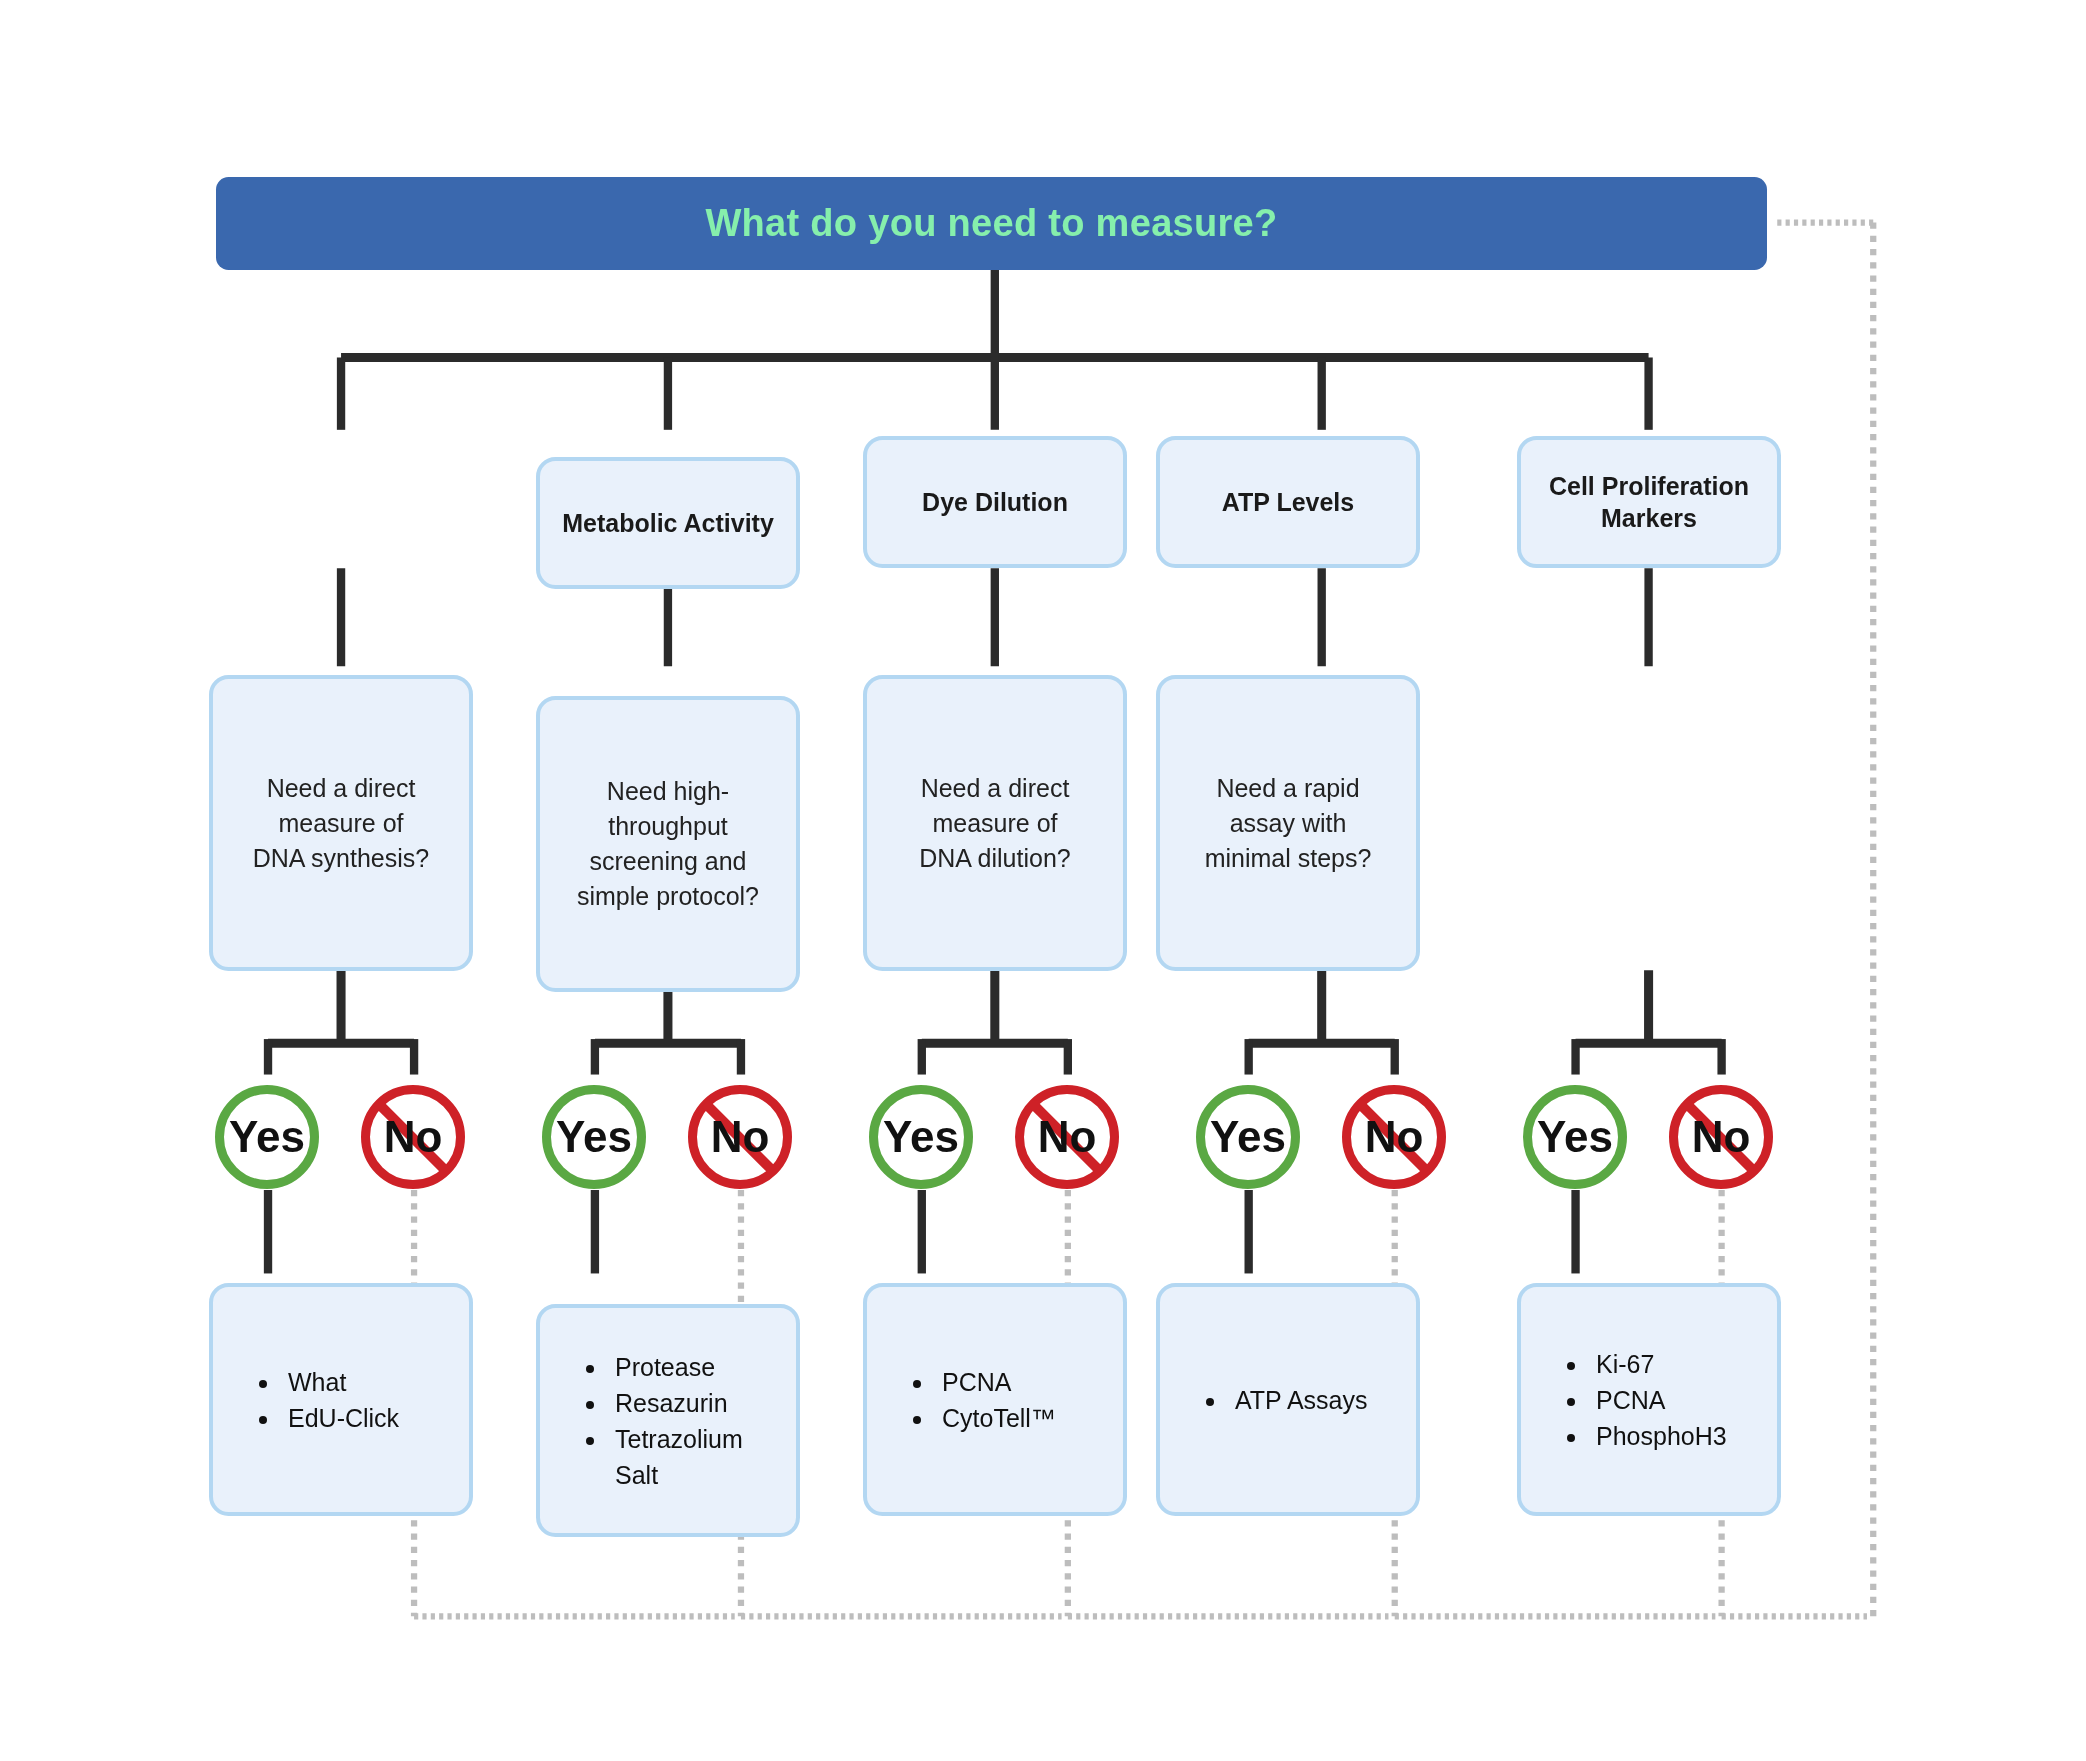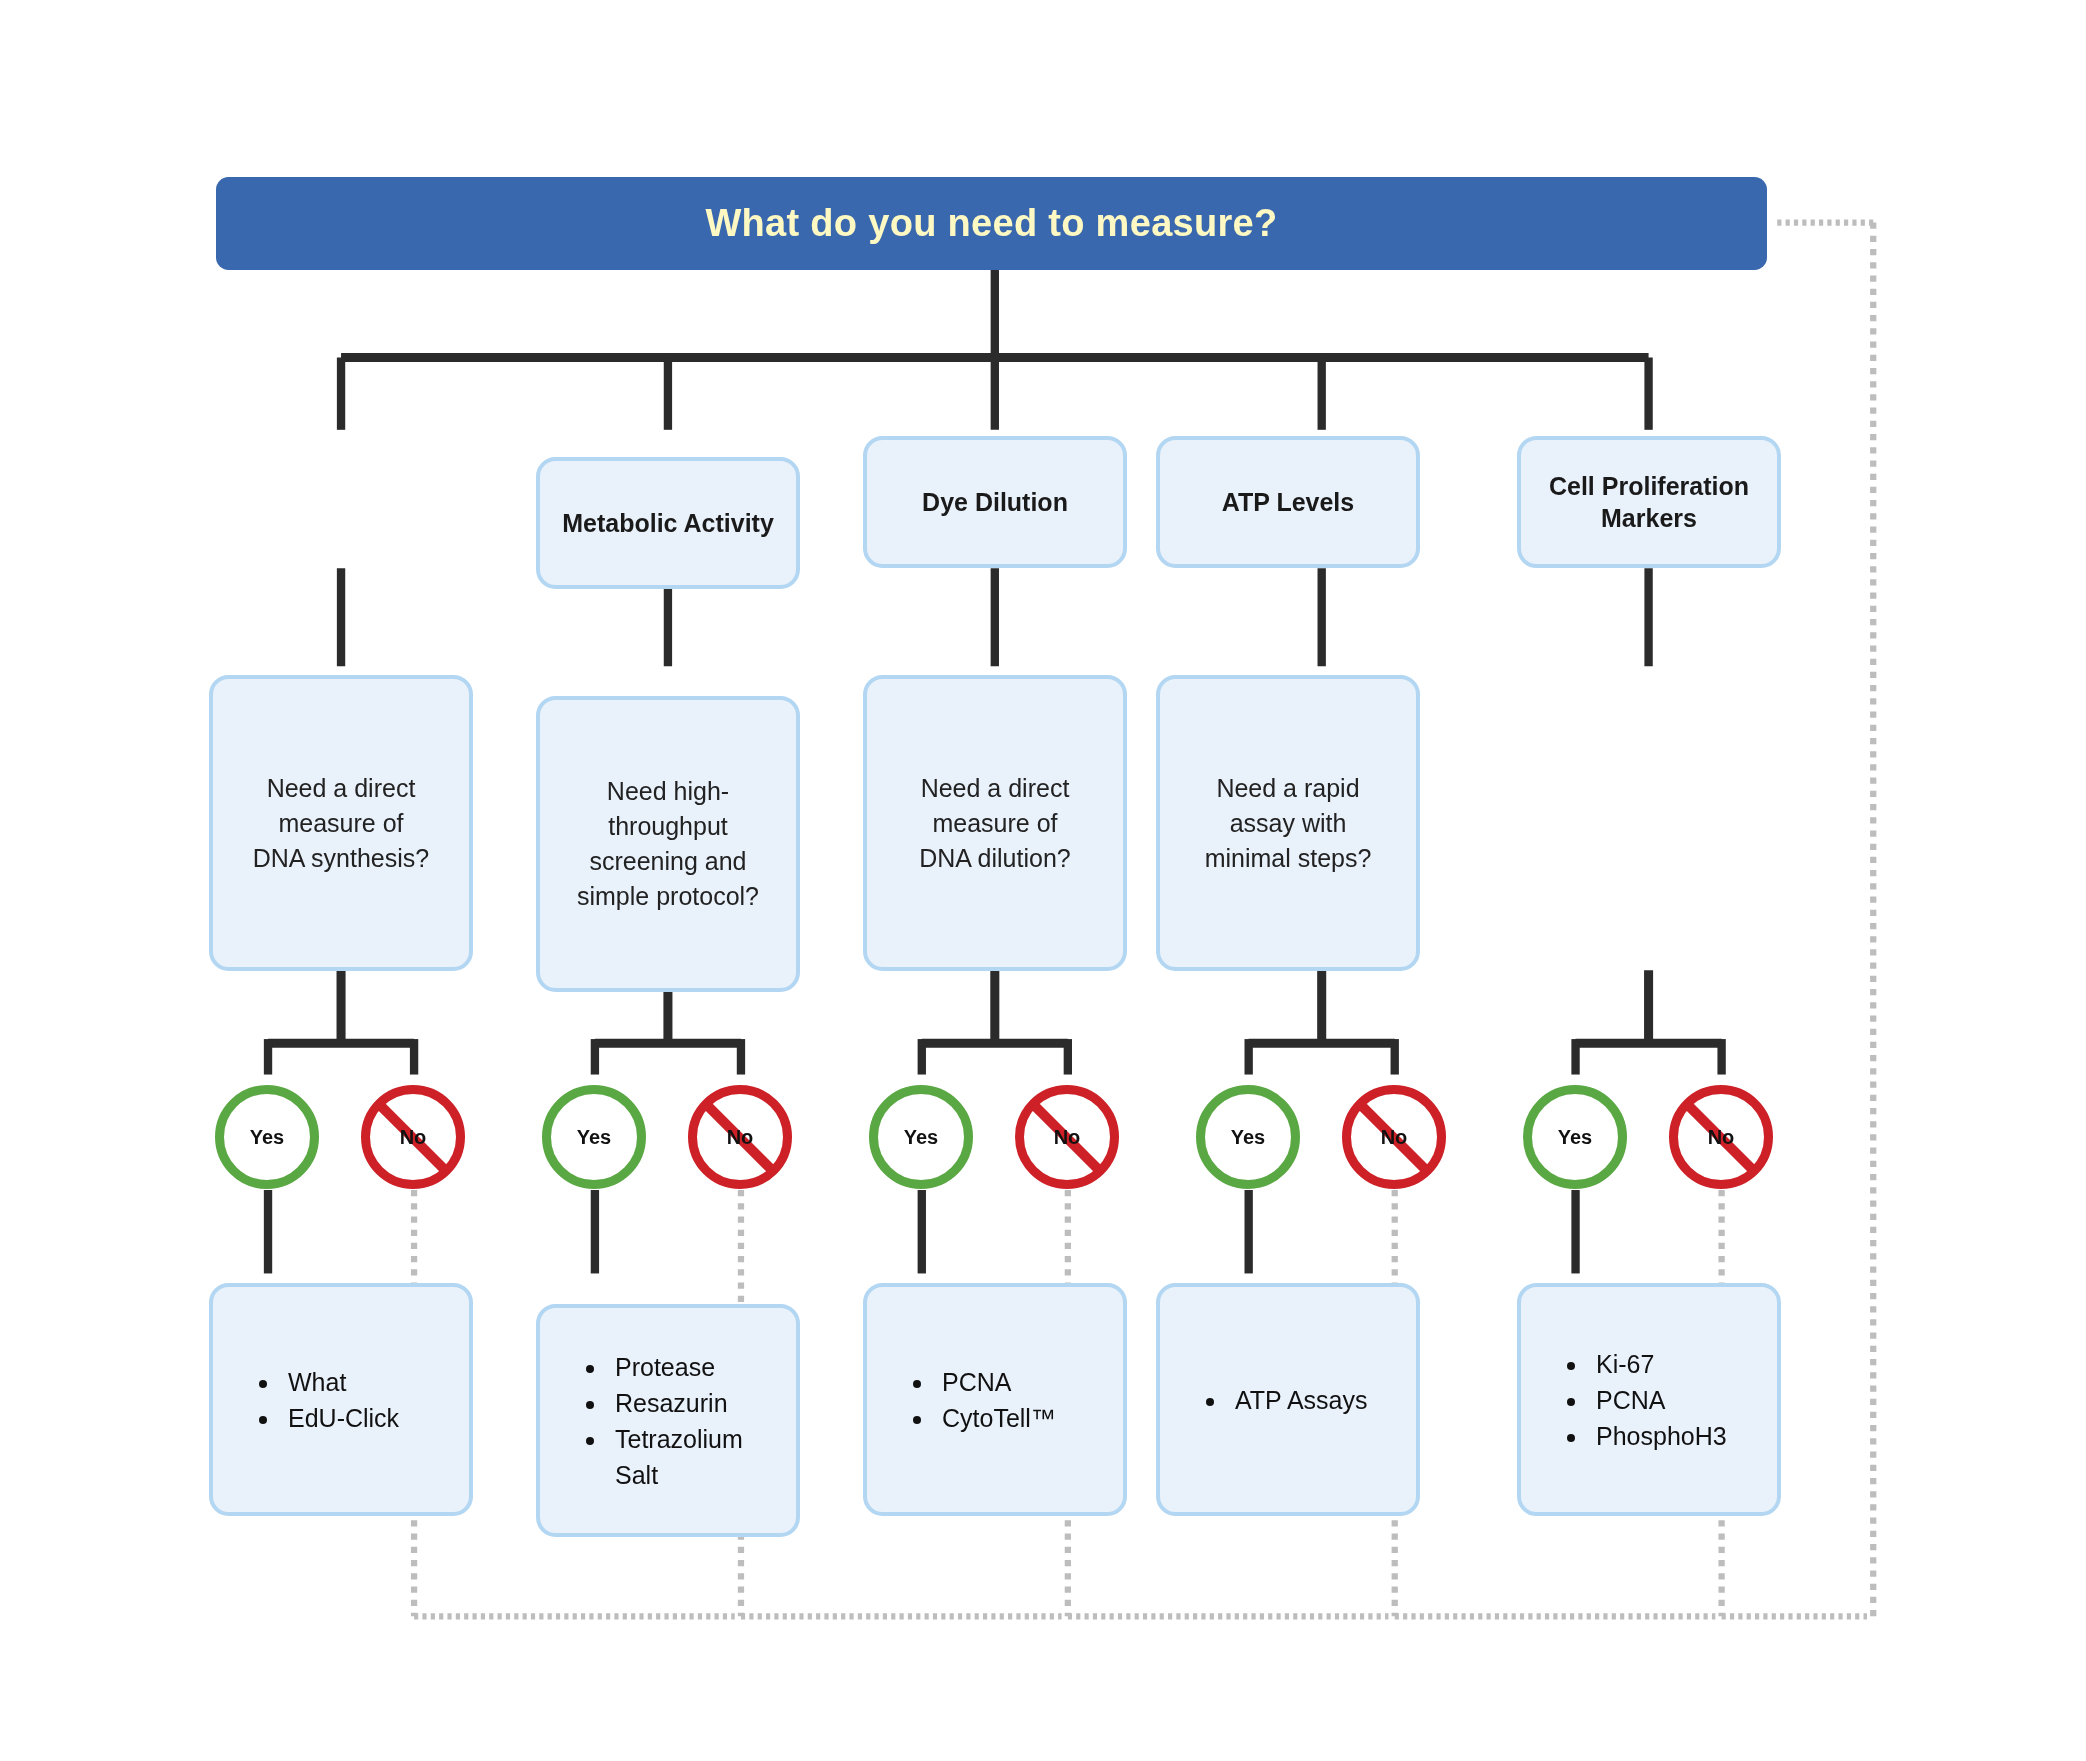--- a/index.html
+++ b/index.html
@@ -15,39 +15,39 @@
   .gry{stroke:#bdbdbd;stroke-width:9px;}
   .dash-v{stroke-dasharray:9 10;}
   .dash-h{stroke-dasharray:6 6;}
 
   
   .node{position:absolute;z-index:1;box-sizing:border-box;}
   .title-banner{
     left:216px;top:177px;width:1551px;height:93px;border-radius:12.5px;
     background:#3a68ae;display:flex;align-items:center;justify-content:center;
   }
-  .title-banner span{color:#fef9c3;font-size:38px;font-weight:bold;letter-spacing:0.3px;}
+  .title-banner span{color:#86efac;font-size:38px;font-weight:bold;letter-spacing:0.3px;}
   .bubble{
     background:#e9f1fb;border:4.2px solid #b3d7f2;border-radius:19.5px;
     display:flex;align-items:center;justify-content:center;text-align:center;
   }
   .cat{top:436px;width:264px;height:132px;}
   .cat span{font-size:25px;font-weight:bold;white-space:pre-line;line-height:32px;padding:0 4.2px;}
   .quest{top:675px;width:264px;height:296px;}
   .quest span{font-size:25px;line-height:35px;white-space:pre-line;color:#222;}
   .results{top:1283px;width:264px;height:233px;justify-content:flex-start;}
   .results ul{list-style:disc;margin:0;padding:0 11px 0 68px;text-align:left;}
   .results li{font-size:25px;line-height:36px;color:#111;padding-left:7px;}
 
   
   .badge{
     position:absolute;z-index:1;top:1085px;width:86px;height:86px;border-radius:50%;
     background:#ffffff;display:flex;align-items:center;justify-content:center;
   }
-  .badge .lbl{position:relative;z-index:2;font-size:20px;font-weight:bold;color:#111;}
+  .badge .lbl{position:relative;z-index:2;font-size:44px;font-weight:bold;color:#111;}
   .yes{border:9.7px solid #5aa843;}
   .no{border:9.7px solid #ce2127;}
   .no .slash{
     position:absolute;left:50%;top:50%;width:10.4px;height:96px;
     margin:-48px 0 0 -5.6px;background:#ce2127;transform:rotate(-45deg);z-index:1;
   }
   
   .c1{left:209px;} .c2{left:536px;margin-top:21px;} .c3{left:863px;} .c4{left:1139px;margin-left:17px;} .c5{left:1517px;}
   .y1{left:215px;} .y2{left:542px;} .y3{left:869px;} .y4{left:1196px;} .y5{left:1523px;}
   .n1{left:361px;} .n2{left:688px;} .n3{left:1015px;} .n4{left:1342px;} .n5{left:1669px;}

